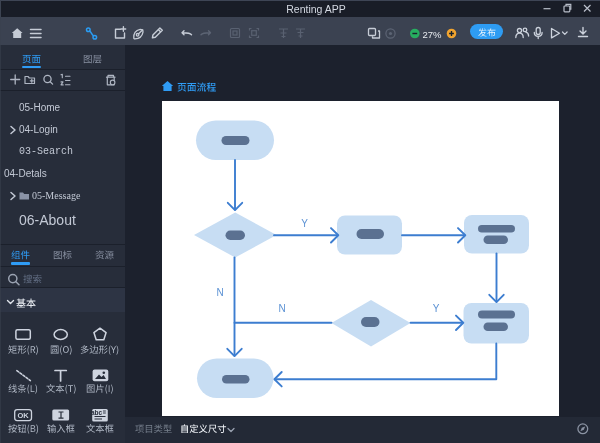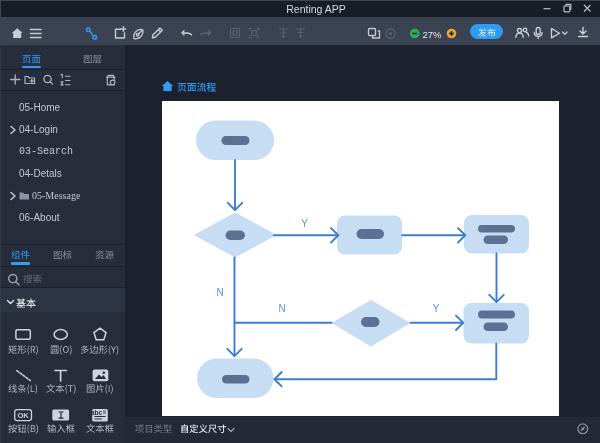--- a/index.html
+++ b/index.html
@@ -111,29 +111,29 @@
 <path d="M106.5 8.2 L115 8.2 M108 8 L108 6.3 L113.5 6.3 L113.5 8 M107.3 8.4 L107.3 15.8 L114.2 15.8 L114.2 8.4" stroke-width="1.2"></path>
 <circle cx="112.6" cy="13.4" r="2.3" fill="#272d3a" stroke-width="1.1"></circle>
 </svg>
 <div class="abs" style="left:0;top:90.3px;width:125px;height:1px;background:#1b202b;"></div>
 <div class="abs" style="left:19px;top:102.0px;font-size:10px;color:#c3c9d5;">05-Home</div>
 <svg class="abs" style="left:9px;top:124.9px" width="8" height="10" fill="none" stroke="#c3c9d5" stroke-width="1.5" stroke-linecap="round" stroke-linejoin="round">
       <path d="M2 1.5 L6 5 L2 8.5"></path>
     </svg>
 <div class="abs" style="left:19px;top:123.9px;font-size:10px;color:#c3c9d5;">04-Login</div>
 <div class="abs" style="left:19px;top:145.8px;font-size:10px;color:#c3c9d5;font-family:Liberation Mono, monospace;">03-Search</div>
-<div class="abs" style="left:19px;top:167.7px;font-size:10px;color:#c3c9d5;text-align:right;">04-Detals</div>
+<div class="abs" style="left:4px;top:167.7px;font-size:10px;color:#c3c9d5;text-align:right;">04-Detals</div>
 <svg class="abs" style="left:9px;top:190.6px" width="8" height="10" fill="none" stroke="#c3c9d5" stroke-width="1.5" stroke-linecap="round" stroke-linejoin="round">
       <path d="M2 1.5 L6 5 L2 8.5"></path>
     </svg>
 <svg class="abs" style="left:19px;top:190.6px" width="11" height="10">
       <path d="M0.5 1.5 L4 1.5 L5.2 3 L10 3 L10 8.5 L0.5 8.5 Z" fill="#8a93a6"></path>
     </svg>
 <div class="abs" style="left:32px;top:189.6px;font-size:10px;color:#c3c9d5;font-family:Liberation Serif, serif;">05-Message</div>
-<div class="abs" style="left:19px;top:211.5px;font-size:10px;color:#c3c9d5;">06-About</div>
+<div class="abs" style="left:19px;top:211.5px;font-size:14px;color:#c3c9d5;">06-About</div>
 <div class="abs" style="left:0;top:243.5px;width:125px;height:1px;background:#1b202b;"></div>
 <svg style="position:absolute;left:11.3px;top:247.8px;overflow:visible" width="23" height="14">
       <path transform="translate(0,10.5)" d="M0.5 -0.6L0.6 0.1C1.5 -0.1 2.7 -0.4 3.8 -0.7L3.7 -1.3C2.5 -1 1.3 -0.7 0.5 -0.6ZM4.6 -7.5L4.6 -0.1L3.6 -0.1L3.6 0.6L9.1 0.6L9.1 -0.1L8.3 -0.1L8.3 -7.5ZM5.3 -0.1L5.3 -2L7.6 -2L7.6 -0.1ZM5.3 -4.4L7.6 -4.4L7.6 -2.6L5.3 -2.6ZM5.3 -5.1L5.3 -6.8L7.6 -6.8L7.6 -5.1ZM0.6 -4C0.8 -4.1 1 -4.2 2.3 -4.3C1.8 -3.7 1.4 -3.2 1.2 -3C0.9 -2.6 0.7 -2.4 0.5 -2.4C0.6 -2.2 0.7 -1.9 0.7 -1.7C0.9 -1.8 1.2 -1.9 3.8 -2.5C3.8 -2.6 3.8 -2.9 3.8 -3L1.7 -2.7C2.5 -3.5 3.3 -4.6 3.9 -5.6L3.4 -6C3.2 -5.6 3 -5.3 2.7 -4.9L1.4 -4.8C2 -5.6 2.6 -6.7 3 -7.7L2.4 -8C1.9 -6.8 1.2 -5.6 1 -5.3C0.8 -4.9 0.6 -4.7 0.4 -4.7C0.5 -4.5 0.6 -4.2 0.6 -4ZM12.5 -3.2L12.5 -2.5L15.2 -2.5L15.2 0.8L16 0.8L16 -2.5L18.6 -2.5L18.6 -3.2L16 -3.2L16 -5.3L18.1 -5.3L18.1 -6L16 -6L16 -7.9L15.2 -7.9L15.2 -6L14 -6C14.1 -6.5 14.2 -6.9 14.3 -7.4L13.6 -7.5C13.4 -6.3 13 -5 12.4 -4.2C12.6 -4.2 12.9 -4 13 -3.9C13.3 -4.3 13.5 -4.8 13.7 -5.3L15.2 -5.3L15.2 -3.2ZM12 -7.9C11.5 -6.5 10.7 -5.1 9.8 -4.2C9.9 -4 10.1 -3.6 10.2 -3.4C10.5 -3.8 10.8 -4.2 11.1 -4.6L11.1 0.7L11.8 0.7L11.8 -5.7C12.1 -6.3 12.5 -7 12.7 -7.7Z" fill="#2f9cf5"></path>
     </svg>
 <svg style="position:absolute;left:53.0px;top:247.8px;overflow:visible" width="23" height="14">
       <path transform="translate(0,10.5)" d="M3.6 -2.7C4.3 -2.5 5.3 -2.2 5.8 -1.9L6.1 -2.4C5.6 -2.6 4.6 -2.9 3.9 -3.1ZM2.6 -1.4C3.9 -1.3 5.6 -0.9 6.5 -0.6L6.8 -1.1C5.9 -1.4 4.2 -1.8 2.9 -1.9ZM0.8 -7.6L0.8 0.8L1.5 0.8L1.5 0.4L8 0.4L8 0.8L8.7 0.8L8.7 -7.6ZM1.5 -0.3L1.5 -6.9L8 -6.9L8 -0.3ZM3.9 -6.7C3.5 -5.9 2.6 -5.2 1.8 -4.7C2 -4.6 2.2 -4.4 2.3 -4.3C2.6 -4.5 2.9 -4.7 3.2 -5C3.5 -4.7 3.8 -4.4 4.2 -4.1C3.4 -3.7 2.5 -3.5 1.7 -3.3C1.8 -3.2 1.9 -2.9 2 -2.7C2.9 -2.9 3.9 -3.3 4.8 -3.8C5.6 -3.3 6.5 -3 7.4 -2.8C7.5 -3 7.7 -3.2 7.8 -3.4C7 -3.5 6.1 -3.8 5.4 -4.1C6.1 -4.6 6.7 -5.1 7.1 -5.8L6.7 -6L6.6 -6L4.1 -6C4.3 -6.1 4.4 -6.3 4.5 -6.5ZM3.6 -5.3L3.7 -5.4L6.1 -5.4C5.8 -5 5.3 -4.7 4.8 -4.4C4.3 -4.7 3.9 -5 3.6 -5.3ZM13.9 -7.3L13.9 -6.6L18.1 -6.6L18.1 -7.3ZM16.9 -3.1C17.3 -2.1 17.8 -0.9 17.9 -0.2L18.6 -0.4C18.4 -1.1 18 -2.3 17.5 -3.3ZM14.2 -3.2C13.9 -2.2 13.5 -1.2 13 -0.5C13.1 -0.5 13.4 -0.3 13.5 -0.2C14.1 -0.9 14.5 -2 14.8 -3.1ZM13.5 -5L13.5 -4.3L15.5 -4.3L15.5 -0.2C15.5 -0 15.5 -0 15.4 0C15.2 0 14.8 0 14.3 -0C14.4 0.2 14.5 0.5 14.5 0.7C15.2 0.7 15.6 0.7 15.9 0.6C16.2 0.5 16.3 0.2 16.3 -0.2L16.3 -4.3L18.6 -4.3L18.6 -5ZM11.4 -8L11.4 -6L10 -6L10 -5.3L11.3 -5.3C11 -4.1 10.3 -2.8 9.7 -2C9.9 -1.9 10.1 -1.6 10.1 -1.4C10.6 -2 11.1 -3 11.4 -4L11.4 0.8L12.1 0.8L12.1 -4.2C12.5 -3.8 12.8 -3.2 13 -2.9L13.4 -3.4C13.2 -3.7 12.4 -4.7 12.1 -5L12.1 -5.3L13.4 -5.3L13.4 -6L12.1 -6L12.1 -8Z" fill="#8a92a3"></path>
     </svg>
 <svg style="position:absolute;left:94.7px;top:247.8px;overflow:visible" width="23" height="14">
       <path transform="translate(0,10.5)" d="M0.8 -7.1C1.5 -6.9 2.4 -6.4 2.8 -6.1L3.2 -6.7C2.7 -7 1.9 -7.4 1.2 -7.6ZM0.5 -4.7L0.7 -4C1.4 -4.3 2.4 -4.6 3.3 -4.9L3.2 -5.6C2.2 -5.2 1.2 -4.9 0.5 -4.7ZM1.7 -3.5L1.7 -0.9L2.4 -0.9L2.4 -2.9L7.1 -2.9L7.1 -0.9L7.9 -0.9L7.9 -3.5ZM4.5 -2.6C4.2 -1 3.5 -0.2 0.5 0.2C0.6 0.3 0.7 0.6 0.8 0.8C4 0.3 4.9 -0.7 5.2 -2.6ZM4.9 -0.7C6.1 -0.3 7.7 0.3 8.5 0.7L8.9 0.1C8.1 -0.3 6.5 -0.9 5.3 -1.2ZM4.6 -7.9C4.4 -7.3 3.9 -6.5 3.1 -5.9C3.2 -5.8 3.5 -5.6 3.6 -5.5C4 -5.8 4.3 -6.2 4.6 -6.5L5.7 -6.5C5.4 -5.5 4.8 -4.7 3.1 -4.2C3.2 -4.1 3.4 -3.9 3.5 -3.7C4.8 -4.1 5.5 -4.7 6 -5.5C6.6 -4.7 7.5 -4.1 8.6 -3.8C8.7 -4 8.9 -4.2 9 -4.3C7.8 -4.6 6.8 -5.2 6.3 -6C6.3 -6.2 6.4 -6.4 6.4 -6.5L7.9 -6.5C7.7 -6.2 7.6 -5.9 7.4 -5.7L8 -5.5C8.3 -5.9 8.6 -6.5 8.8 -7L8.3 -7.1L8.2 -7.1L4.9 -7.1C5.1 -7.3 5.2 -7.6 5.3 -7.8ZM14.6 -3.9L17.5 -3.9L17.5 -3L14.6 -3ZM14.6 -5.2L17.5 -5.2L17.5 -4.4L14.6 -4.4ZM14.3 -1.9C14 -1.3 13.6 -0.6 13.2 -0.2C13.3 -0.1 13.6 0.1 13.7 0.2C14.1 -0.3 14.6 -1.1 14.9 -1.8ZM17 -1.8C17.4 -1.2 17.8 -0.4 18 0.1L18.7 -0.2C18.5 -0.7 18 -1.4 17.6 -2ZM10.3 -7.4C10.8 -7 11.6 -6.6 11.9 -6.3L12.3 -6.9C12 -7.1 11.3 -7.6 10.7 -7.9ZM9.9 -4.8C10.4 -4.5 11.1 -4.1 11.5 -3.8L11.9 -4.4C11.5 -4.6 10.8 -5 10.3 -5.3ZM10.1 0.2L10.7 0.6C11.2 -0.3 11.7 -1.4 12.1 -2.5L11.5 -2.9C11.1 -1.8 10.5 -0.5 10.1 0.2ZM12.7 -7.5L12.7 -4.9C12.7 -3.3 12.6 -1.2 11.5 0.3C11.7 0.4 12 0.6 12.1 0.7C13.3 -0.9 13.4 -3.2 13.4 -4.9L13.4 -6.9L18.5 -6.9L18.5 -7.5ZM15.7 -6.7C15.6 -6.5 15.5 -6.1 15.4 -5.8L14 -5.8L14 -2.5L15.7 -2.5L15.7 0C15.7 0.1 15.6 0.1 15.5 0.2C15.4 0.2 15 0.2 14.5 0.1C14.6 0.3 14.7 0.6 14.7 0.8C15.4 0.8 15.8 0.8 16 0.7C16.3 0.6 16.3 0.4 16.3 0L16.3 -2.5L18.2 -2.5L18.2 -5.8L16.1 -5.8C16.2 -6 16.3 -6.3 16.5 -6.6Z" fill="#8a92a3"></path>
     </svg>

